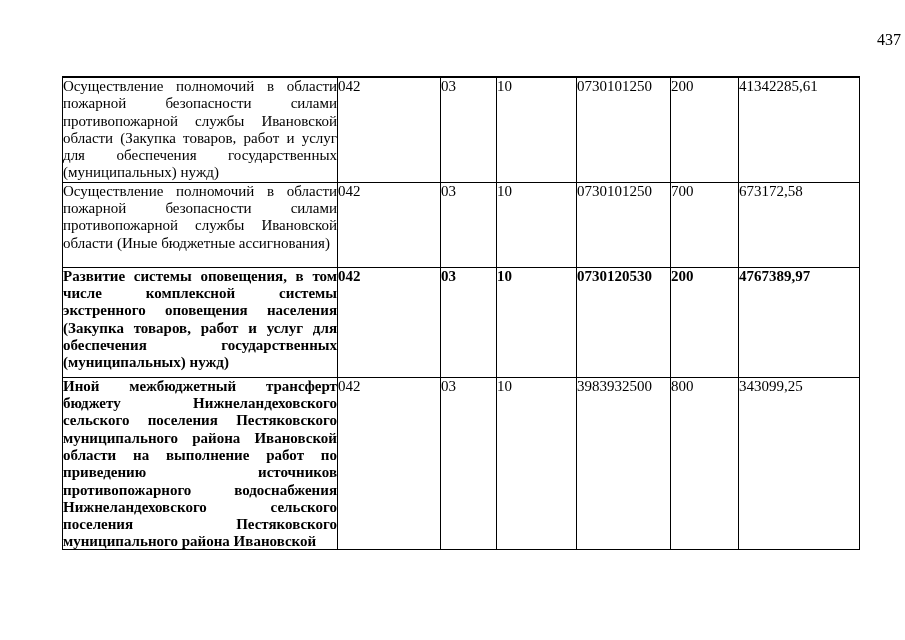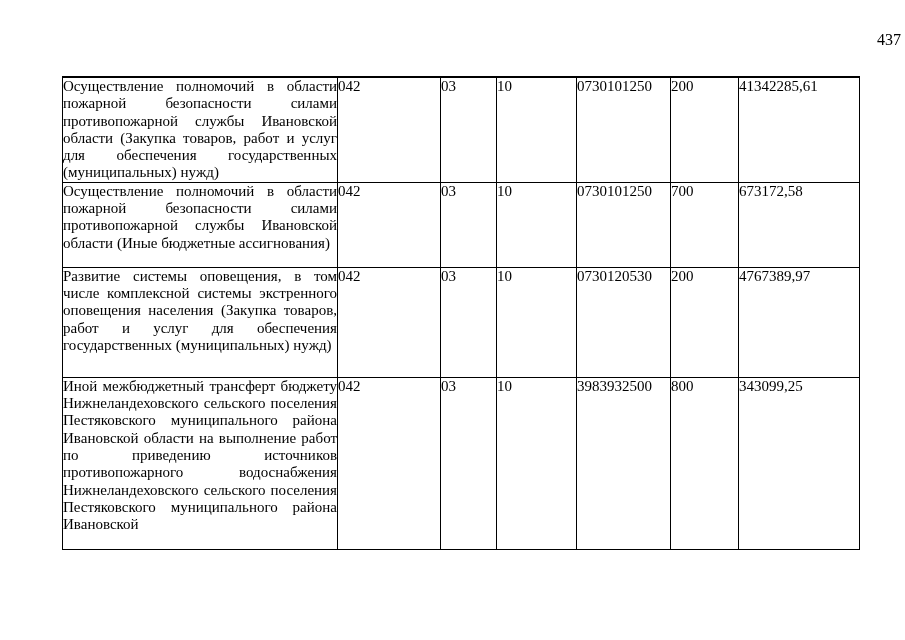--- a/index.html
+++ b/index.html
@@ -47,25 +47,26 @@
     text-justify: inter-word;
     padding: 1px 3px 1px 4px;
   }
   td.num-cell {
     text-align: left;
     padding-top: 1px;
   }
   tr.row-1 { height: 41px; }
   tr.row-2 { height: 99px; }
   tr.row-3 { height: 85px; }
-  tr.row-4 { height: 110px; }
+  tr.row-4 { height: 110px; font-weight: bold; }
   tr.row-5 { height: 172px; }
   .clip {
     max-height: 171px;
     overflow: hidden;
+    font-weight: bold;
   }
 </style>
 </head>
 <body>
 
 <div class="page-number">437</div>
 
 <table class="budget-table">
   <colgroup>
     <col style="width:275px">

